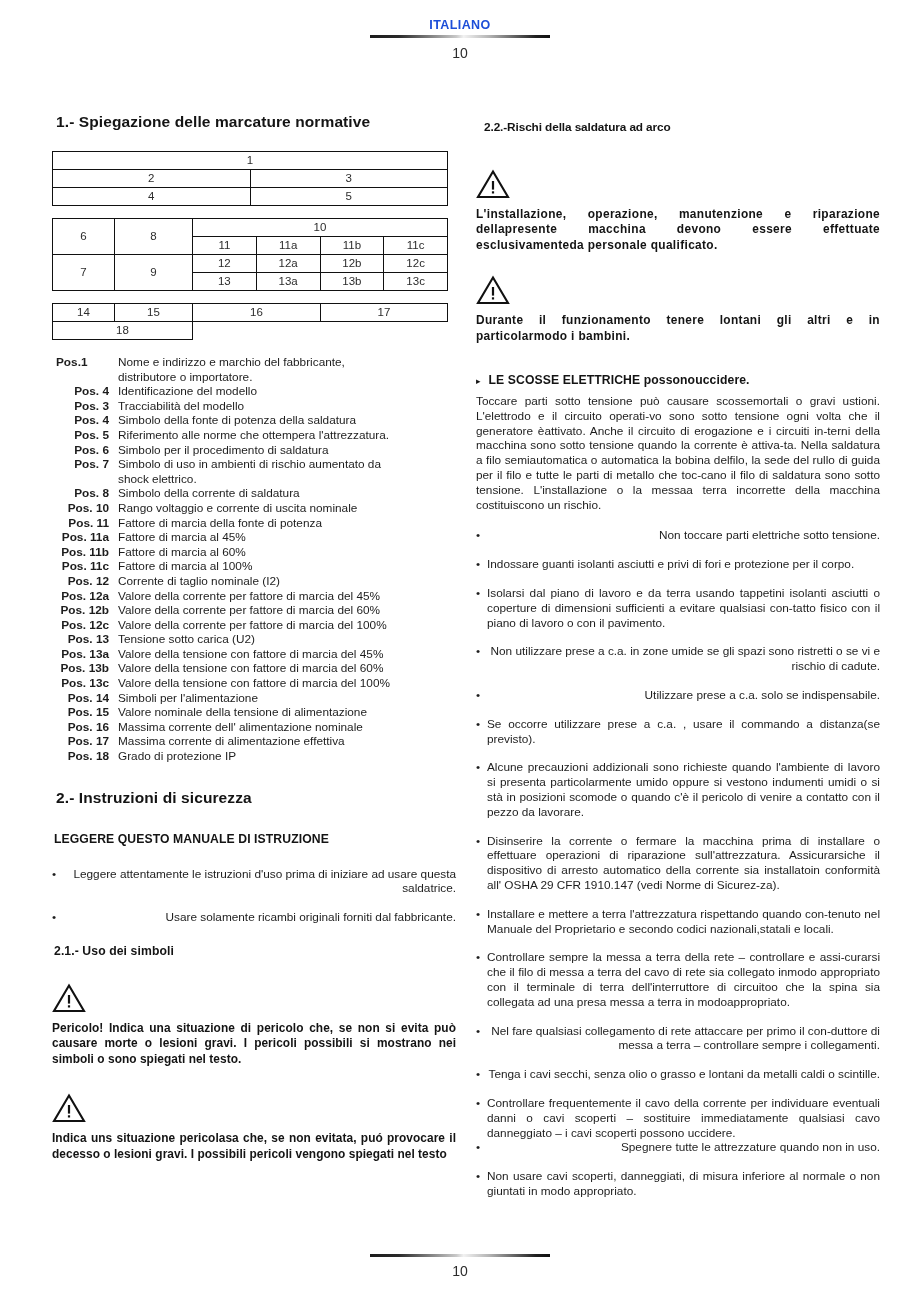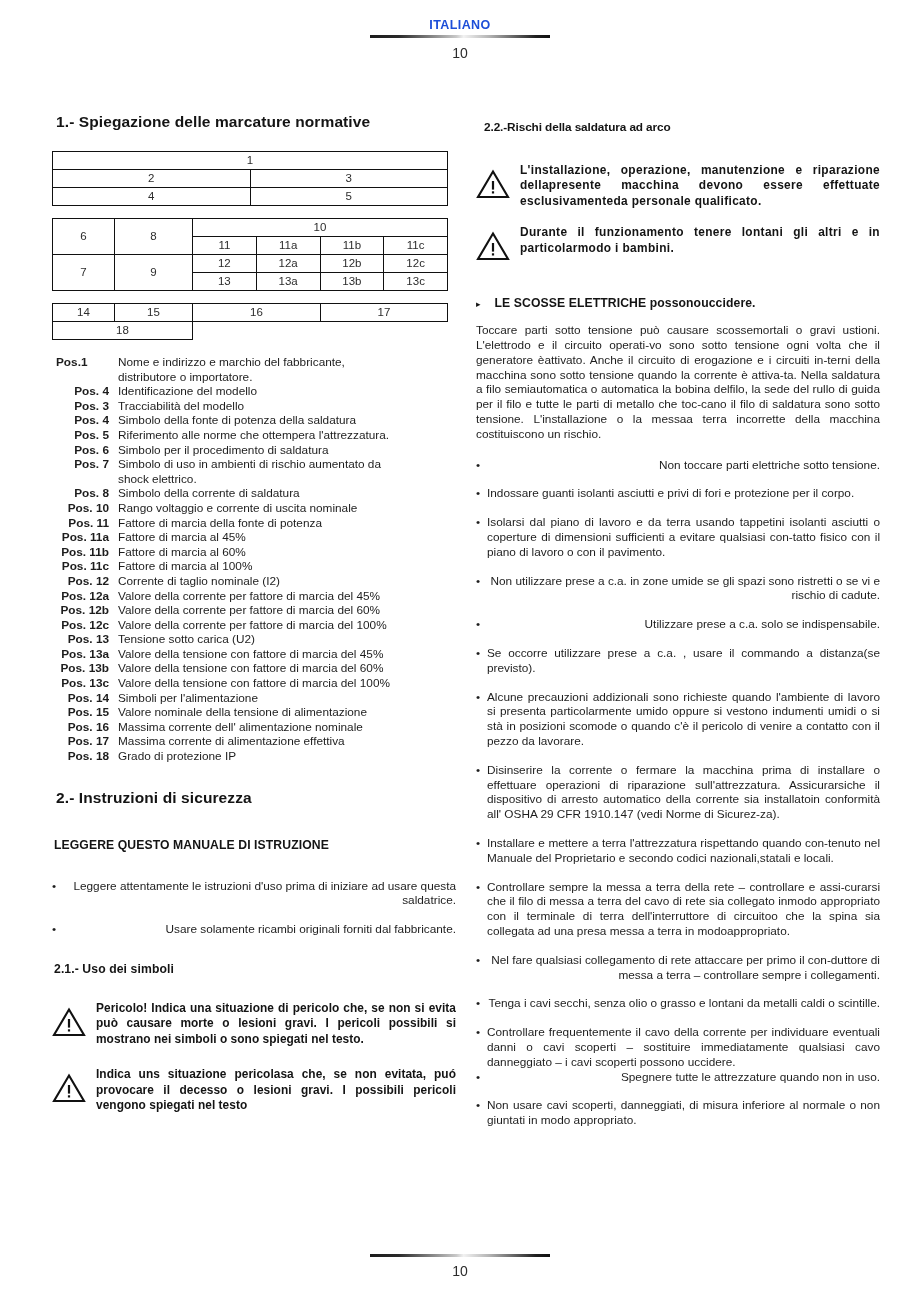--- a/index.html
+++ b/index.html
@@ -73,21 +73,21 @@
   h2.subsec {
     font-size: 11.8px;
     font-weight: bold;
     margin: 8px;
     line-height: 15px;
     letter-spacing: -0.1px;
   }
   h3.bold-head {
     font-size: 12.2px;
     font-weight: bold;
-    margin: 10px;
+    margin: 4px;
     line-height: 16px;
     letter-spacing: 0.1px;
   }
 
   
   table.mark {
     border-collapse: collapse;
     width: 396px;
     table-layout: fixed;
     font-size: 11.5px;
@@ -143,20 +143,21 @@
     flex: 0 0 11px;
     width: 11px;
   }
   .bullet-txt { flex: 1; text-align: justify; }
   .bullet-txt.nj { text-align: right; }
 
   
   .warn {
     display: flex;
     align-items: flex-start;
+    flex-direction: column;
   }
   .warn-icon {
     flex: 0 0 44px;
     width: 44px;
     padding-top: 6px;
   }
   .warn-icon svg { display: block; }
   .warn-text {
     flex: 1;
     font-size: 11.9px;

